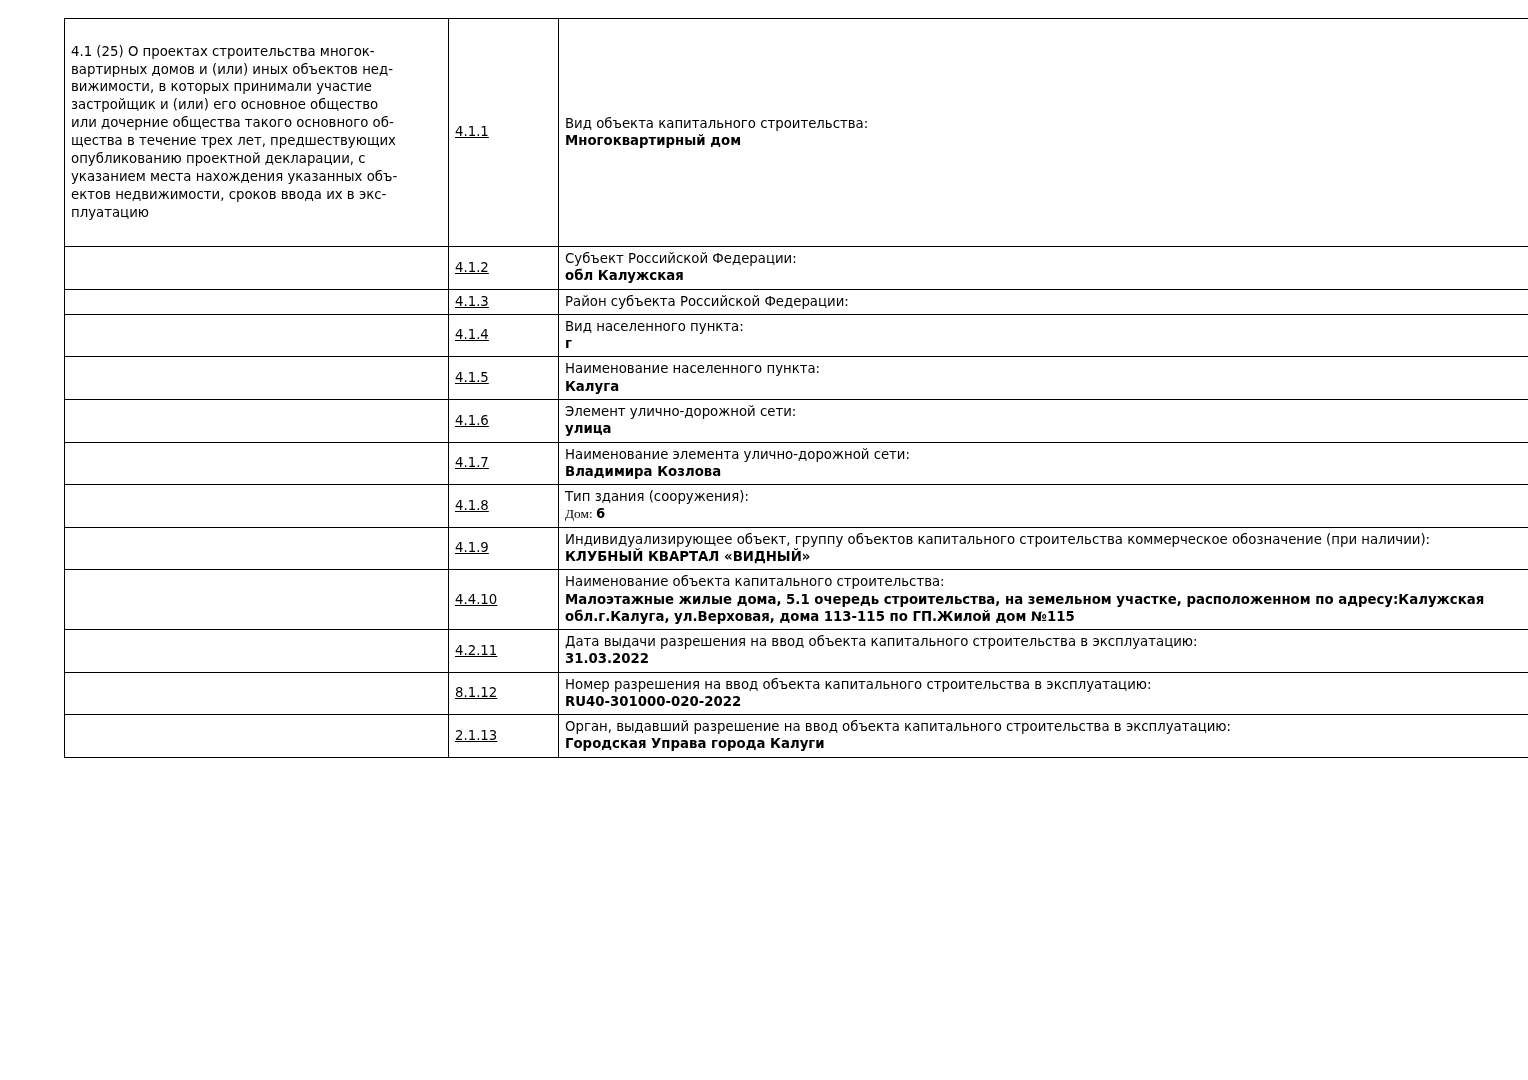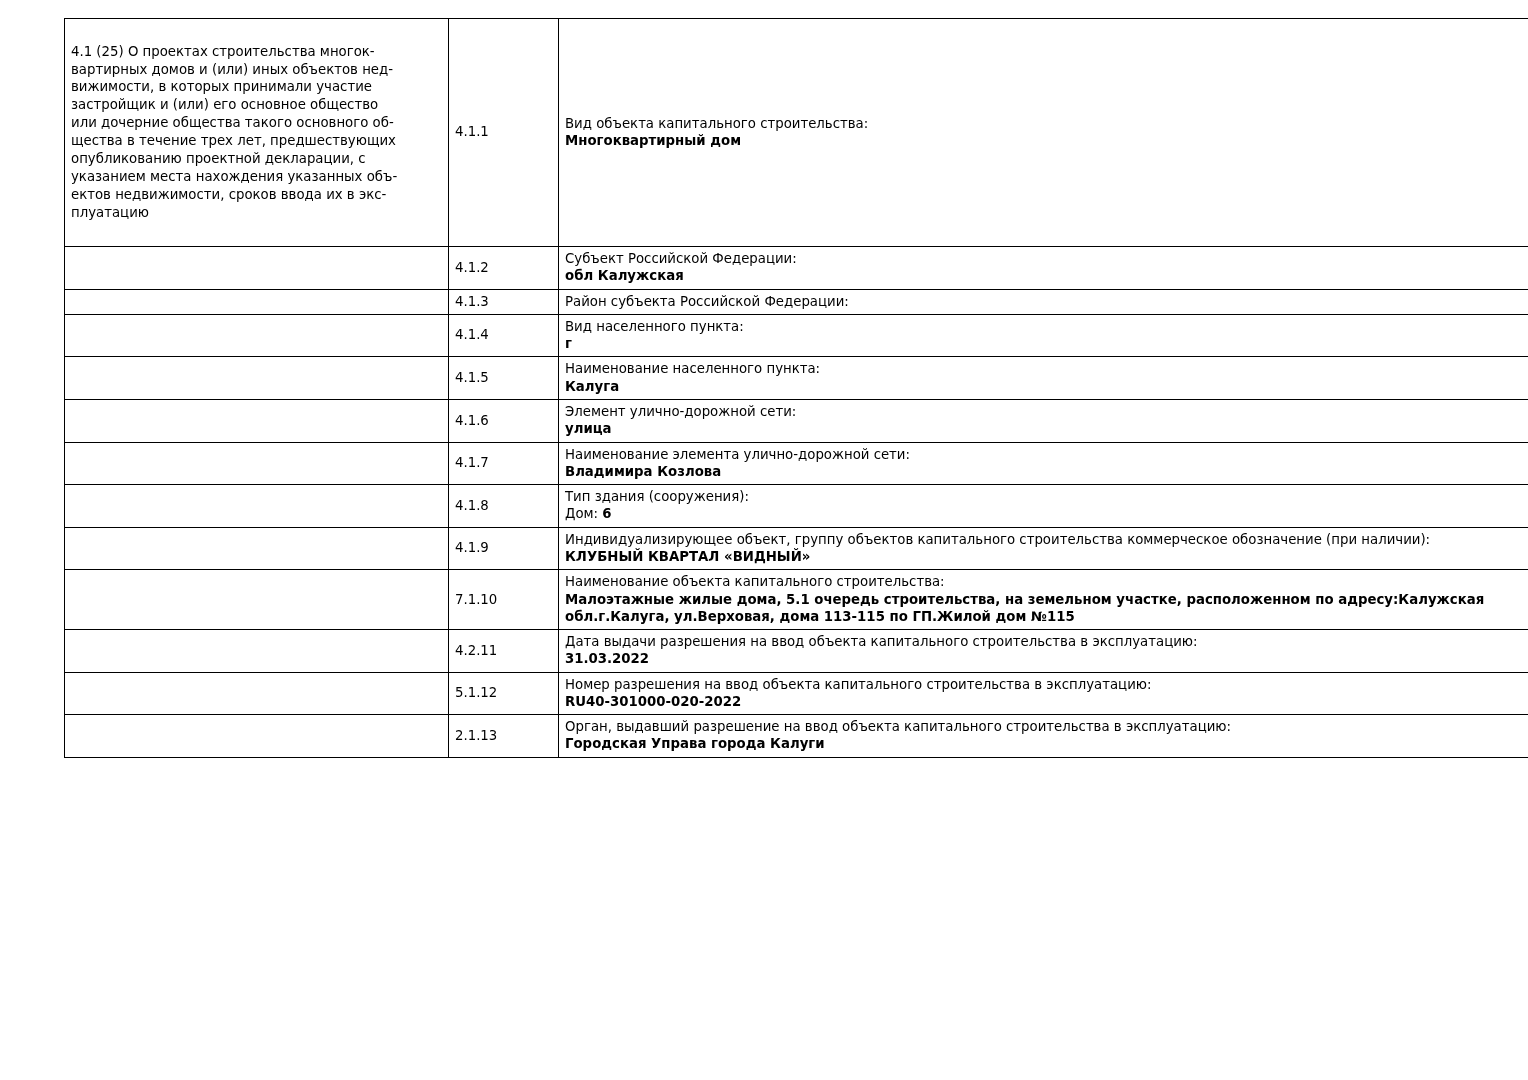--- a/index.html
+++ b/index.html
@@ -36,40 +36,42 @@
     overflow-wrap: break-word;
   }
   td.col-desc {
     width: 372px;
     vertical-align: top;
     padding-top: 4px;
   }
   td.col-num {
     width: 98px;
     vertical-align: middle;
+    text-decoration: underline;
   }
   td.col-val {
     width: 1020px;
     vertical-align: middle;
   }
   .desc-text {
     display: block;
     white-space: pre-line;
     line-height: 1.345;
   }
   .label {
     display: block;
     font-weight: normal;
   }
   .value {
     display: block;
     font-weight: bold;
   }
   .inline-label {
     font-weight: normal;
+    font-family: Liberation Serif, serif;
   }
   .inline-value {
     font-weight: bold;
   }
   tr.tall-row td.col-desc,
   tr.tall-row td.col-num,
   tr.tall-row td.col-val {
     height: 220px;
   }
   tr.tall-row td.col-num,
@@ -192,21 +194,21 @@
         </td>
         <td class="col-val">
           <span class="label">Индивидуализирующее объект, группу объектов капитального строительства коммерческое обозначение (при наличии):</span>
           <span class="value">КЛУБНЫЙ КВАРТАЛ «ВИДНЫЙ»</span>
         </td>
       </tr>
 
       <tr>
         <td class="col-desc"><span class="empty-cell"></span></td>
         <td class="col-num">
-          <span>7.1.10</span>
+          <span>4.4.10</span>
         </td>
         <td class="col-val">
           <span class="label">Наименование объекта капитального строительства:</span>
           <span class="value">Малоэтажные жилые дома, 5.1 очередь строительства, на земельном участке, расположенном по адресу:Калужская обл.г.Калуга, ул.Верховая, дома 113-115 по ГП.Жилой дом №115</span>
         </td>
       </tr>
 
       <tr>
         <td class="col-desc"><span class="empty-cell"></span></td>
         <td class="col-num">
@@ -214,21 +216,21 @@
         </td>
         <td class="col-val">
           <span class="label">Дата выдачи разрешения на ввод объекта капитального строительства в эксплуатацию:</span>
           <span class="value">31.03.2022</span>
         </td>
       </tr>
 
       <tr>
         <td class="col-desc"><span class="empty-cell"></span></td>
         <td class="col-num">
-          <span>5.1.12</span>
+          <span>8.1.12</span>
         </td>
         <td class="col-val">
           <span class="label">Номер разрешения на ввод объекта капитального строительства в эксплуатацию:</span>
           <span class="value">RU40-301000-020-2022</span>
         </td>
       </tr>
 
       <tr>
         <td class="col-desc"><span class="empty-cell"></span></td>
         <td class="col-num">

